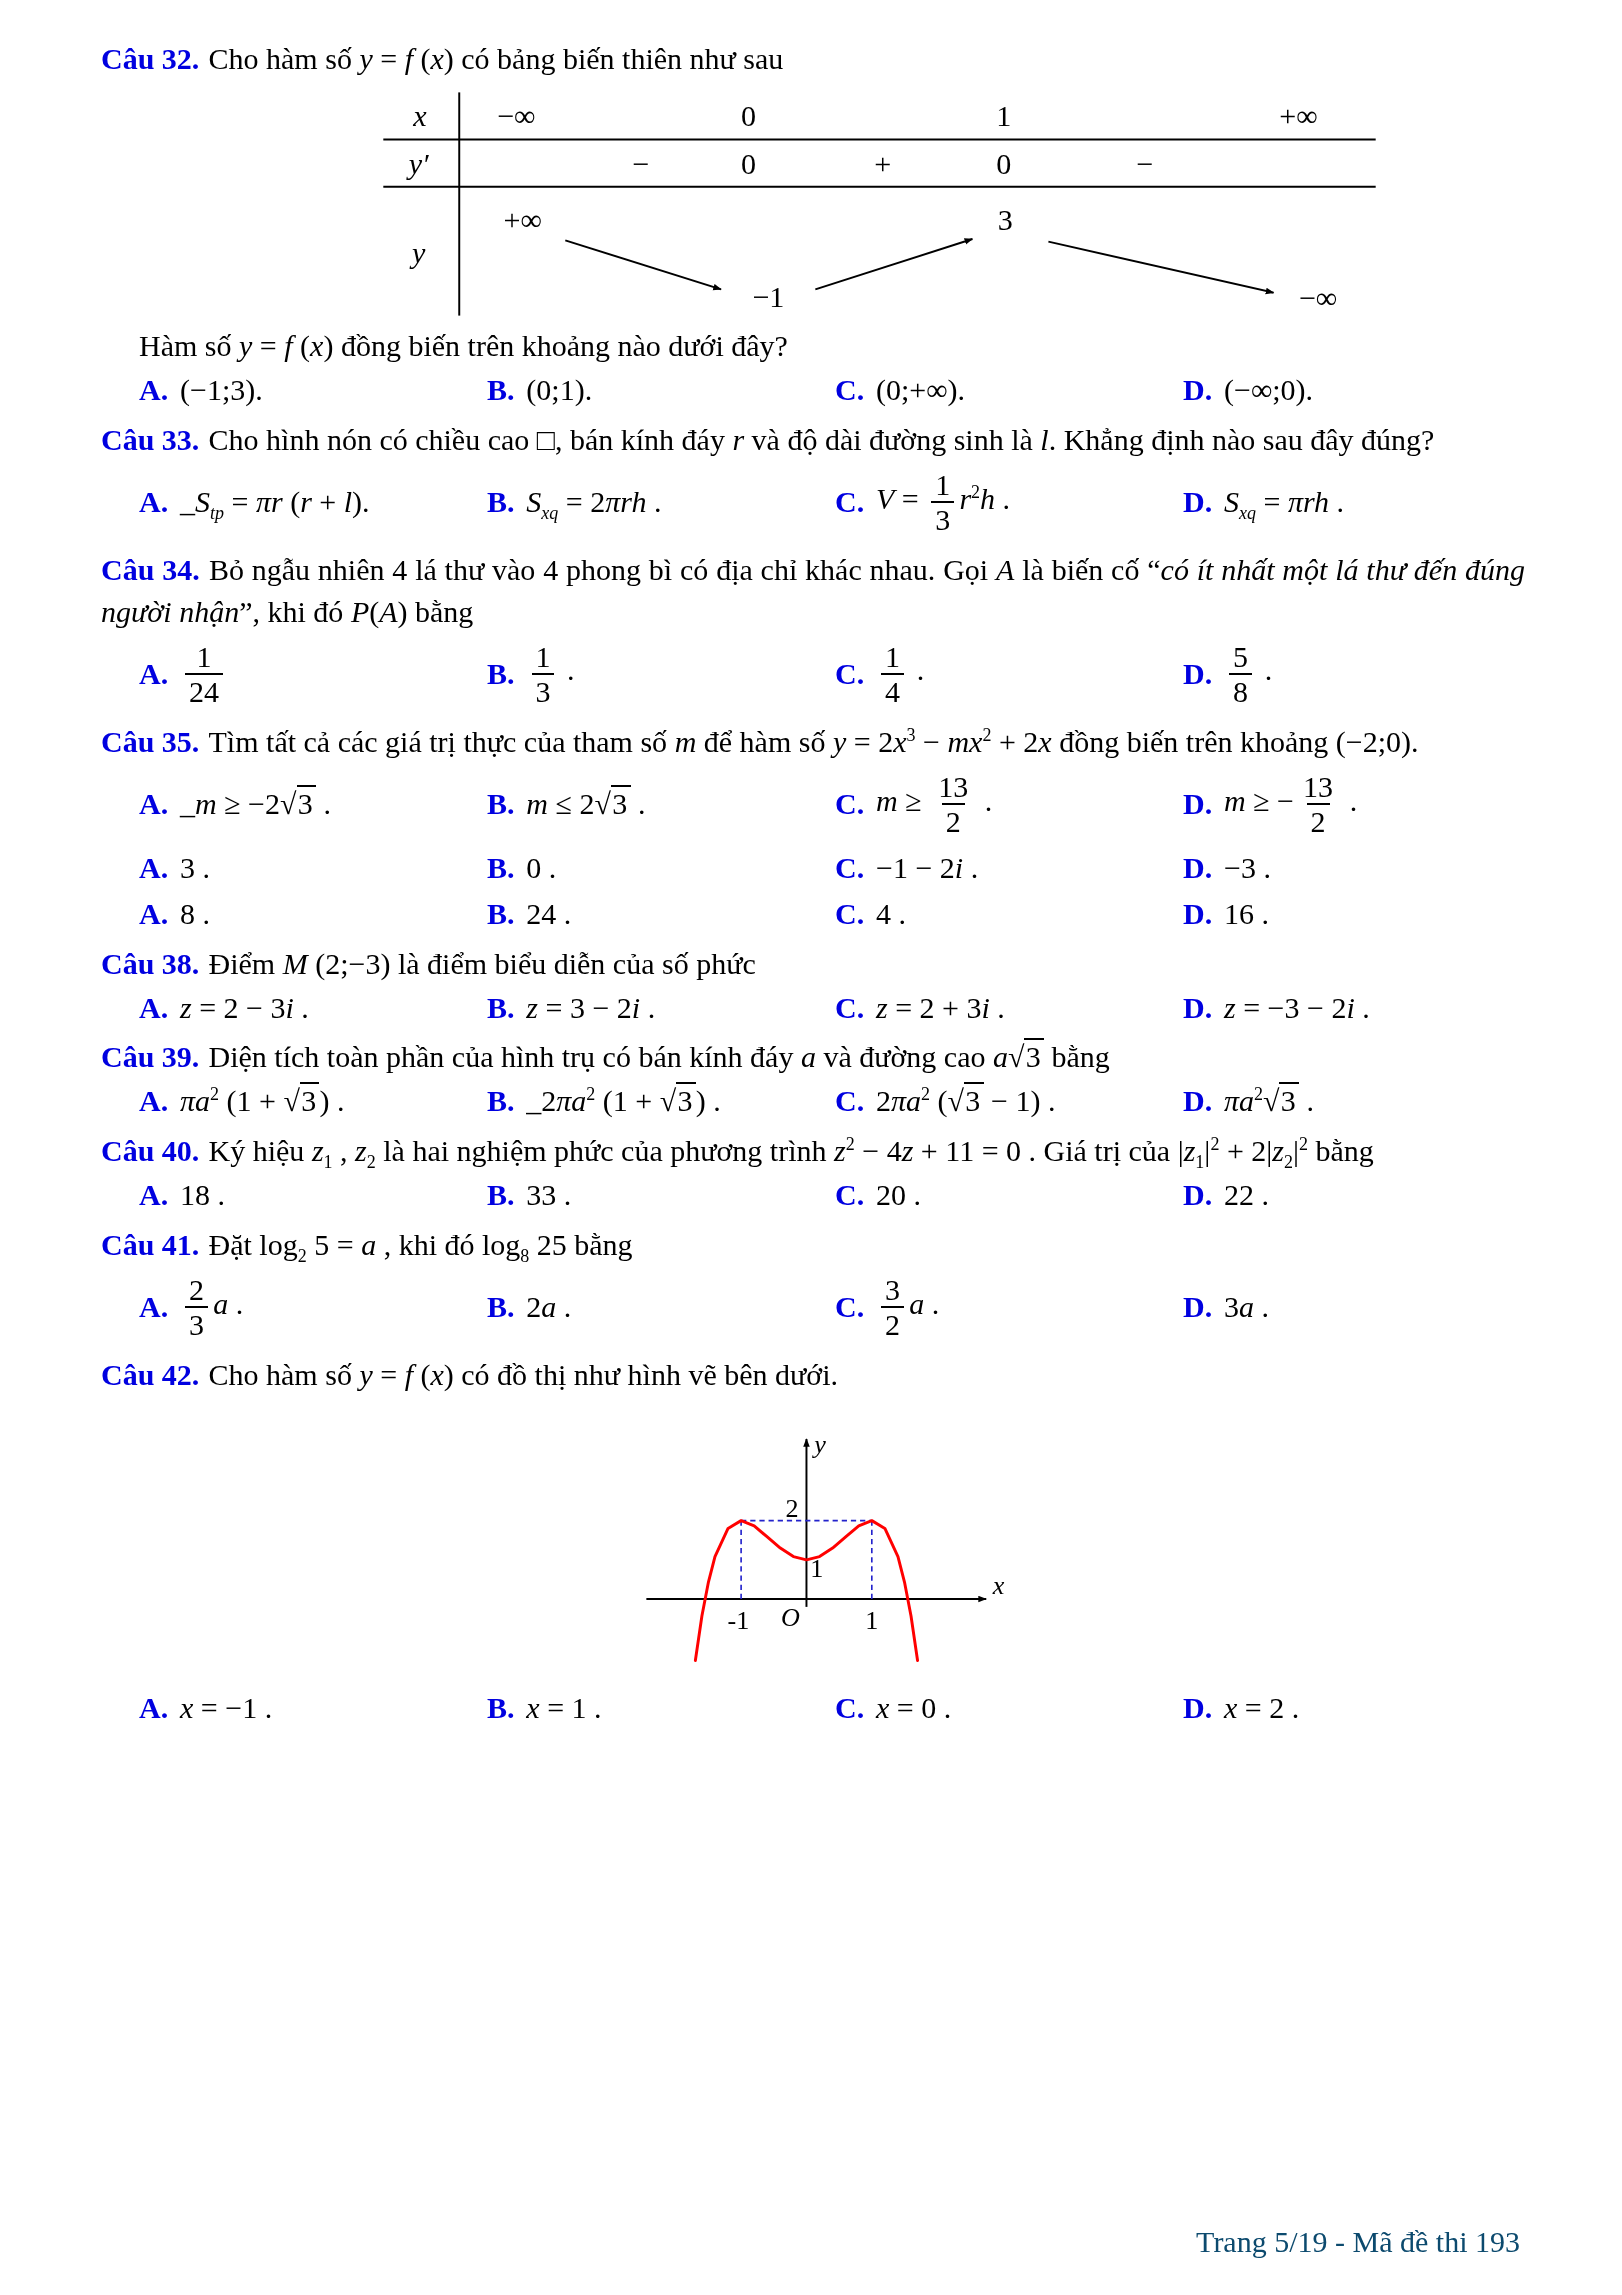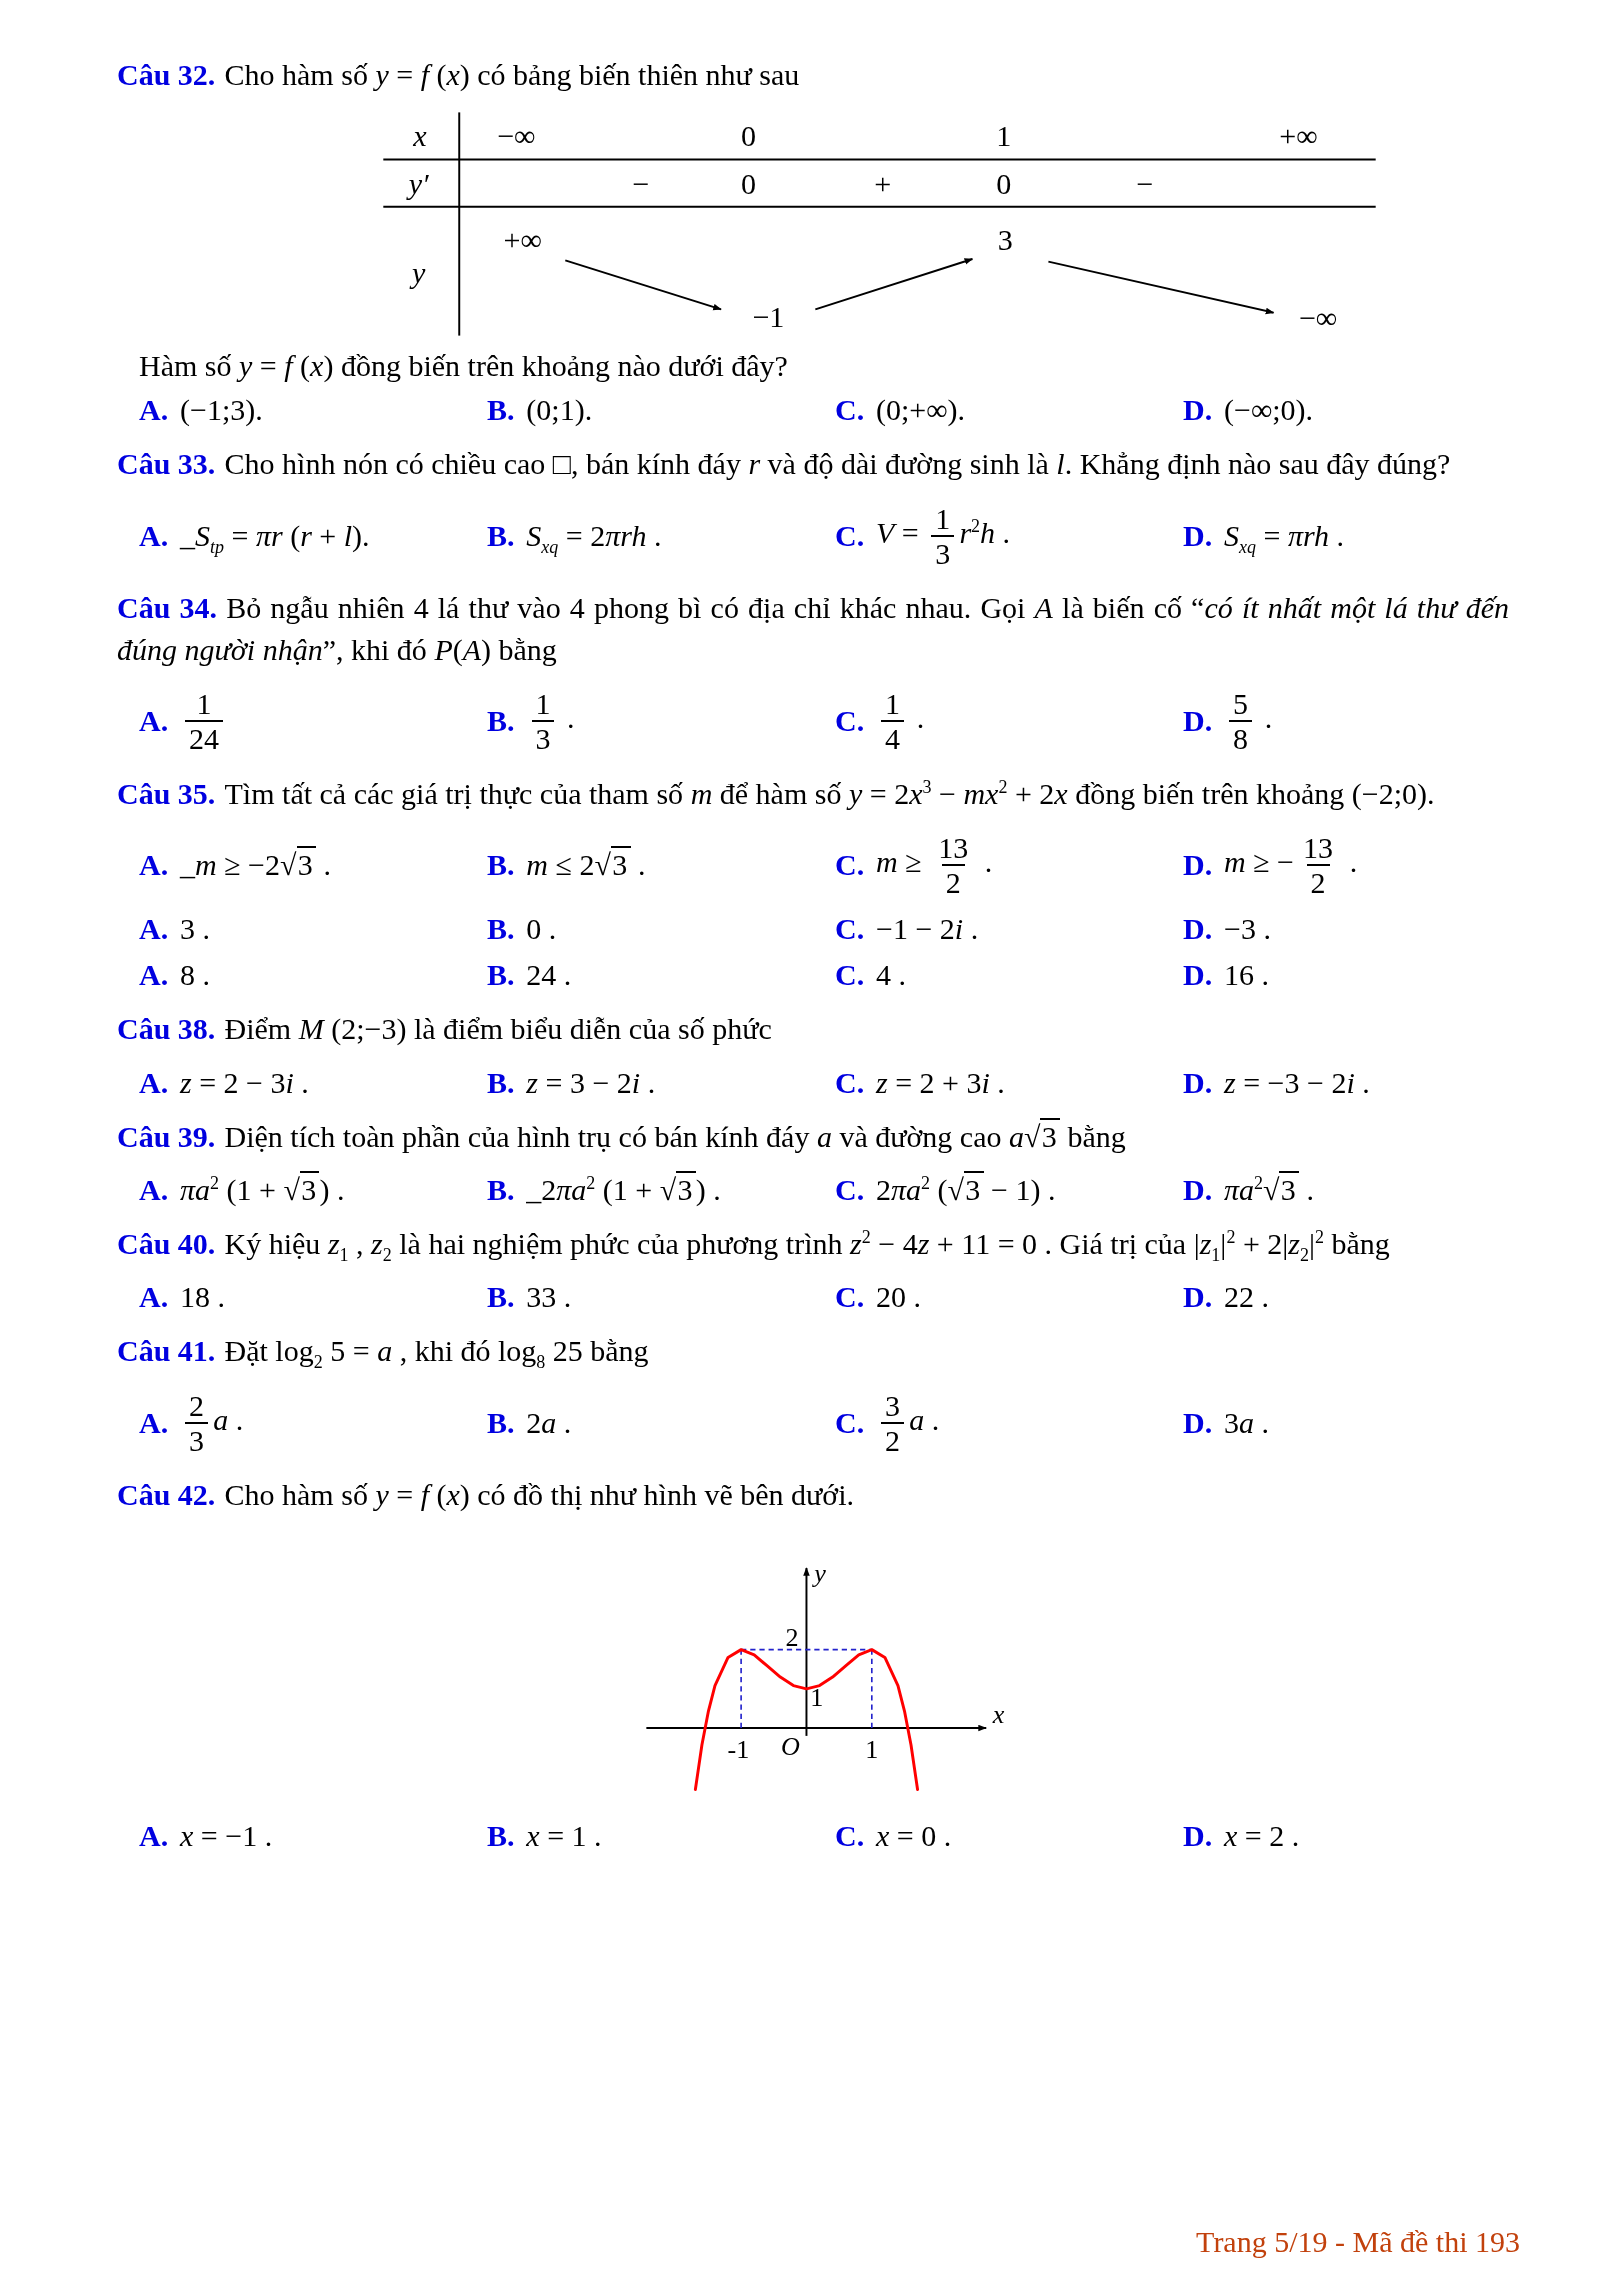--- a/index.html
+++ b/index.html
@@ -2,21 +2,21 @@
 <html style="font-size:10.5px"><head>
 <meta charset="utf-8">
 <style>
   html,body{margin:0;padding:0}
   body{
     width:1623px;height:2295px;background:#ffffff;position:relative;overflow:hidden;
     font-family:"Liberation Serif", serif;font-size:30px;color:#000;
   }
   .content{padding:38px 98px 0 101px}
   .q{margin-bottom:11.8px}
-  .qt{margin:16px;text-align:justify;line-height:1.38}
+  .qt{margin:0;text-align:justify;line-height:1.38}
   .ql{color:#0000e0;font-weight:700;margin-right:9.2px}
   .qc{margin:8px 0 0 0;padding-left:38px;line-height:1.38}
   .opts{display:grid;grid-template-columns:348px 348px 348px auto;align-items:center;padding-left:38px;margin-top:6.5px}
   .opt{display:flex;align-items:center}
   .ol{color:#0000e0;font-weight:700;margin-right:11.8px}
   sup,sub{font-size:0.6em;line-height:0}
   .frac{display:inline-flex;flex-direction:column;align-items:center;vertical-align:middle;line-height:1.1;margin:1.3px 5.2px;text-align:center}
   .frac .nm{padding:0 3.9px}
   .frac .dn{border-top:2px solid #000;padding:0 3.9px}
   .sq{white-space:nowrap}
@@ -24,21 +24,21 @@
   .bbt{display:block;margin:11.8px 0 3.9px 281px}
   .bbt text{font-size:46px;fill:#000}
   .graph{display:block;margin:7.9px auto 2.6px auto}
   .graph text{font-size:40px;fill:#000}
   .it{font-style:italic}
   .tl{stroke:#000;stroke-width:3}
   .ar{stroke:#000;stroke-width:3;fill:none;marker-end:url(#ah)}
   .gx{stroke:#000;stroke-width:3;marker-end:url(#gah)}
   .dash{stroke:#2323cc;stroke-width:2.5;stroke-dasharray:8 6;fill:none}
   .curve{stroke:#ff0000;stroke-width:4.5;fill:none;stroke-linejoin:round;stroke-linecap:round}
-  .footer{position:absolute;right:103px;bottom:36px;color:#c2410c}
+  .footer{position:absolute;right:103px;bottom:36px;color:#0c4a6e}
 </style>
 </head>
 <body>
 
 <div class="content">
 
   <section class="q">
     <p class="qt"><span class="ql">Câu 32.</span><span>Cho hàm số <i>y</i> = <i>f</i> (<i>x</i>) có bảng biến thiên như sau</span></p>
 
     <svg class="bbt" width="995" height="226" viewBox="0 0 1520 345" xmlns="http://www.w3.org/2000/svg" style="font-size:46px">

